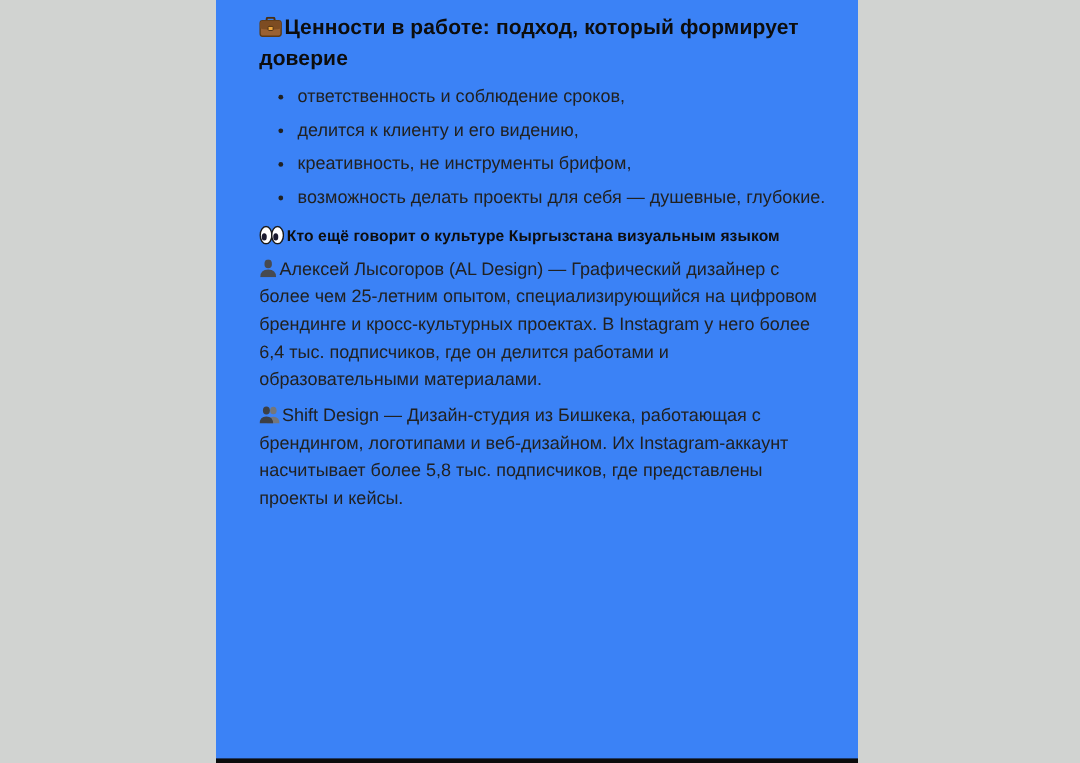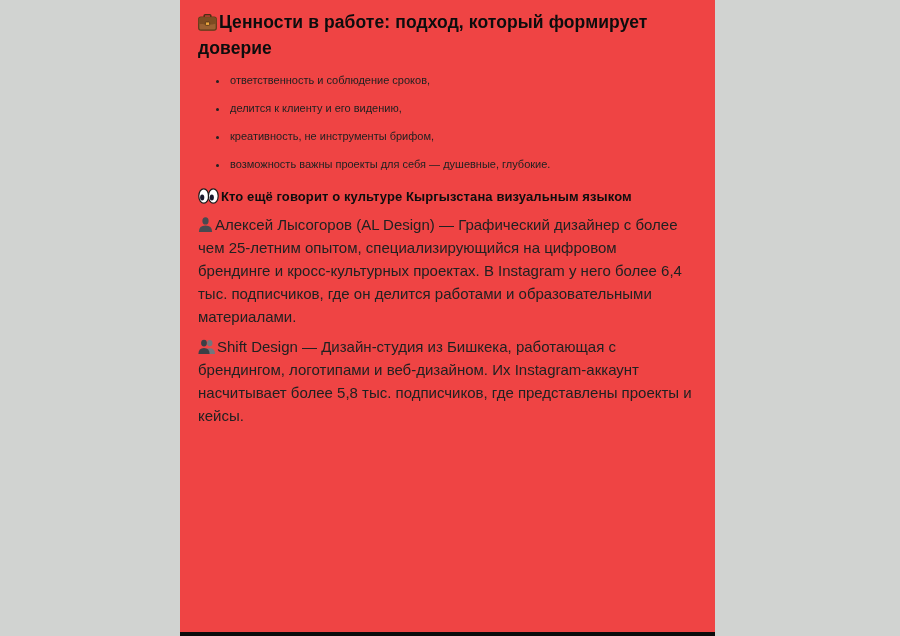--- a/index.html
+++ b/index.html
@@ -11,22 +11,22 @@
     font-family: "Liberation Sans", sans-serif;
     overflow: hidden;
     position: relative;
   }
   .card {
     position: absolute;
     left: 180px;
     top: 0;
     width: 535px;
     height: 636px;
-    background: #ef4444;
-    padding: 9px 22px 0 18px;
+    background: #3b82f6;
+    padding: 9px 22px 0 36px;
     overflow: hidden;
   }
   h1.article-h1 {
     font-size: 17.5px;
     line-height: 26px;
     font-weight: 700;
     color: #0d0d0d;
     margin: 0 0 8px 0;
     letter-spacing: 0.1px;
   }
@@ -40,21 +40,21 @@
   }
   p.body-p {
     font-size: 15px;
     line-height: 23px;
     color: #212121;
     margin: 0 0 7px 0;
   }
   ul.values-list {
     margin: 2px 0 7px 0;
     padding: 0 0 0 31px;
-    font-size: 11px;
+    font-size: 15px;
     line-height: 23px;
     color: #212121;
   }
   ul.values-list li {
     margin-bottom: 5px;
     padding-left: 1px;
   }
   .emoji {
     display: inline-block;
     vertical-align: -2px;
@@ -83,21 +83,21 @@
       <path d="M0.7 9.5 c5 1.6 12.6 1.6 17.6 0 V5.4 a2.2 2.2 0 0 0 -2.2 -2.2 H2.9 a2.2 2.2 0 0 0 -2.2 2.2 Z" fill="#7d4c22"></path>
       <rect x="7.4" y="8" width="4.2" height="3.4" rx="0.8" fill="#f0a83f" stroke="#4a2f12" stroke-width="0.8"></rect>
     </svg></span><span>Ценности в работе: подход, который формирует доверие</span>
   </h1>
 
 
   <ul class="values-list">
     <li>ответственность и соблюдение сроков,</li>
     <li>делится к клиенту и его видению,</li>
     <li>креативность, не инструменты брифом,</li>
-    <li>возможность важны проекты для себя — душевные, глубокие.</li>
+    <li>возможность делать проекты для себя — душевные, глубокие.</li>
   </ul>
 
 
   <h2 class="article-h2">
     <span class="emoji"><svg width="21" height="16" viewBox="0 0 21 16">
       <ellipse cx="5.7" cy="8" rx="4.9" ry="7.2" fill="#ffffff" stroke="#1a1a1a" stroke-width="1.2"></ellipse>
       <ellipse cx="15.3" cy="8" rx="4.9" ry="7.2" fill="#ffffff" stroke="#1a1a1a" stroke-width="1.2"></ellipse>
       <ellipse cx="4.2" cy="9.4" rx="2.1" ry="3" fill="#1a1a2e"></ellipse>
       <ellipse cx="13.8" cy="9.4" rx="2.1" ry="3" fill="#1a1a2e"></ellipse>
     </svg></span><span>Кто ещё говорит о культуре Кыргызстана визуальным языком</span>

